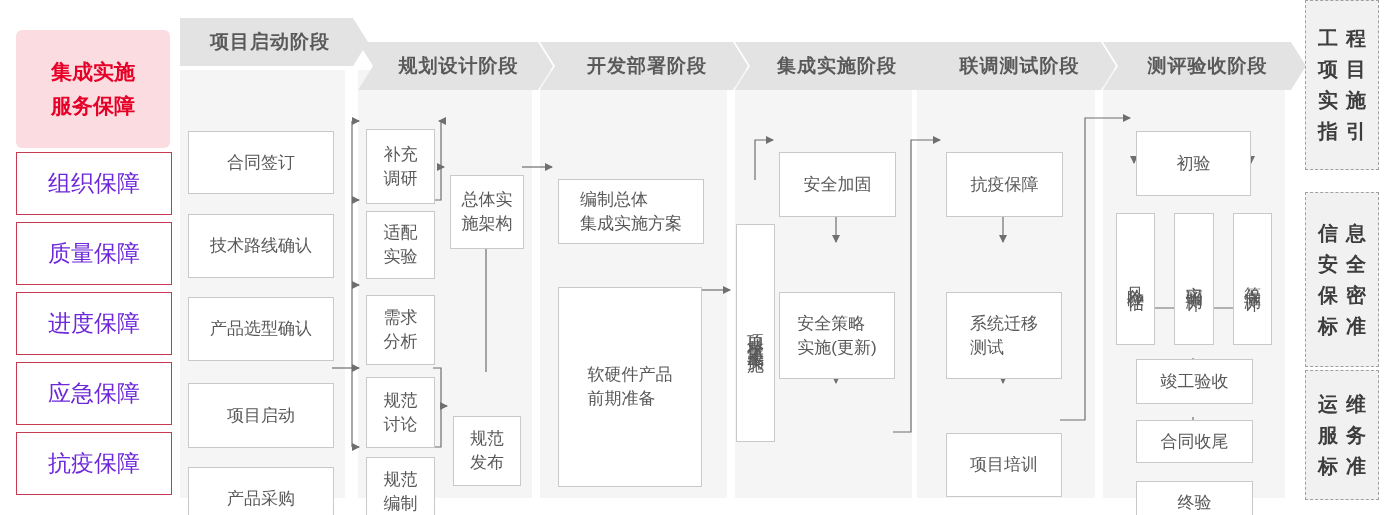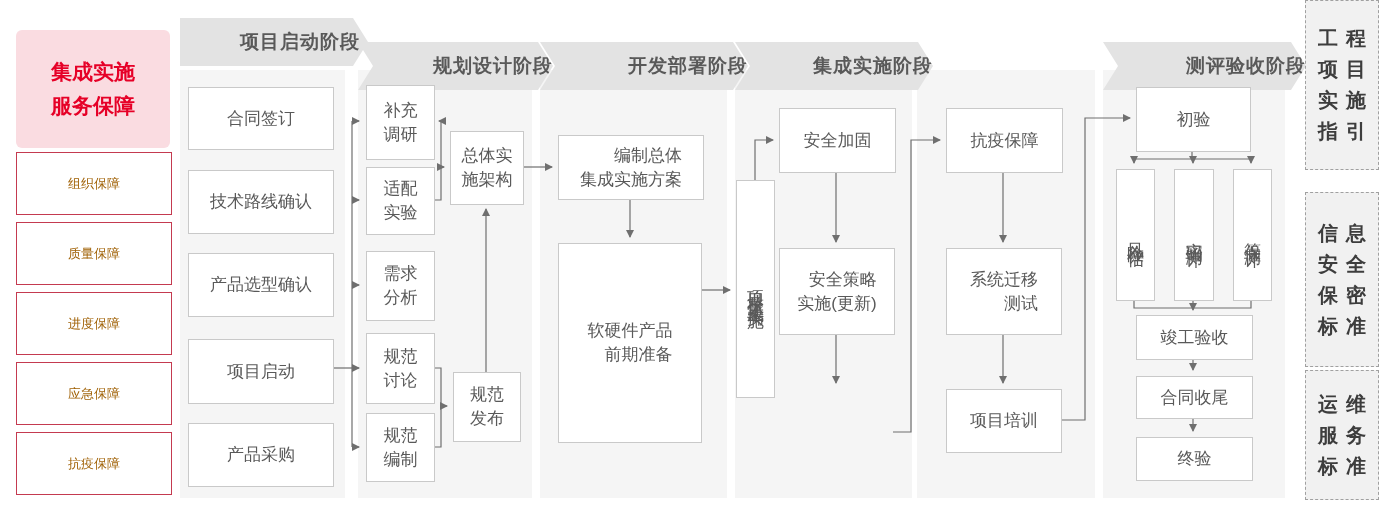--- a/index.html
+++ b/index.html
@@ -9,37 +9,37 @@
   }
   
   .side-title{
     position:absolute;left:16px;top:30px;width:154px;height:118px;
     background:#fadce1;border-radius:6px;display:flex;align-items:center;justify-content:center;
     color:#e60027;font-weight:bold;font-size:21px;line-height:1.6;text-align:right;white-space:pre-line;
   }
   .side-item{
     position:absolute;left:16px;width:154px;height:61px;background:#ffffff;
     border:1.5px solid #c43a50;display:flex;align-items:center;justify-content:center;
-    color:#a16207;font-size:13px;
+    color:#6d28d9;font-size:23px;
   }
   
   .phase{
     position:absolute;top:18px;height:48px;background:#e3e3e3;color:#595959;
-    font-weight:bold;font-size:19px;display:flex;align-items:center;justify-content:flex-end;
+    font-weight:bold;font-size:19px;display:flex;align-items:center;justify-content:center;
     letter-spacing:1px;
   }
   .phase.first{clip-path:polygon(0 0,calc(100% - 15px) 0,100% 50%,calc(100% - 15px) 100%,0 100%);padding-right:8px;}
   .phase.mid{clip-path:polygon(0 0,calc(100% - 15px) 0,100% 50%,calc(100% - 15px) 100%,0 100%,15px 50%);padding-left:6px;margin-top:24px;}
   
   .panel{position:absolute;top:70px;height:428px;background:#f5f5f5;}
   
   .box{
     position:absolute;background:#ffffff;border:1px solid #c9c9c9;color:#595959;
-    display:flex;align-items:center;justify-content:center;text-align:right;
-    font-size:17px;line-height:1.4;white-space:pre-line;z-index:2;
+    display:flex;align-items:center;justify-content:center;text-align:left;
+    font-size:17px;line-height:1.4;white-space:pre-line;z-index:2;margin-top:44px;
   }
   .vbox{writing-mode:vertical-rl;text-orientation:upright;letter-spacing:3px;line-height:1;}
   
   .std{
     position:absolute;left:1305px;width:72px;background:#f1f1f1;border:1.5px dashed #a0a0a0;
     display:flex;align-items:center;justify-content:center;text-align:center;
     color:#3d3d3d;font-weight:bold;font-size:20px;line-height:1.55;
     letter-spacing:8px;white-space:pre-line;
   }
   .std span{display:block;margin-right:-8px;}
@@ -129,20 +129,23 @@
       <span>项目启动阶段</span>
     </div>
   <div class="phase mid" style="left:358px;width:189px">
       <span>规划设计阶段</span>
     </div>
   <div class="phase mid" style="left:540px;width:202px">
       <span>开发部署阶段</span>
     </div>
   <div class="phase mid" style="left:735px;width:192px">
       <span>集成实施阶段</span>
+    </div>
+  <div class="phase mid" style="left:917px;width:193px">
+      <span>联调测试阶段</span>
     </div>
   <div class="phase mid" style="left:1103px;width:197px">
       <span>测评验收阶段</span>
     </div>
 
   <div class="box" style="left:188px;top:87px;width:144px;height:61px">合同签订</div>
   <div class="box" style="left:188px;top:170px;width:144px;height:62px">技术路线确认</div>
   <div class="box" style="left:188px;top:253px;width:144px;height:62px">产品选型确认</div>
   <div class="box" style="left:188px;top:339px;width:144px;height:63px">项目启动</div>
   <div class="box" style="left:188px;top:423px;width:144px;height:62px">产品采购</div>

